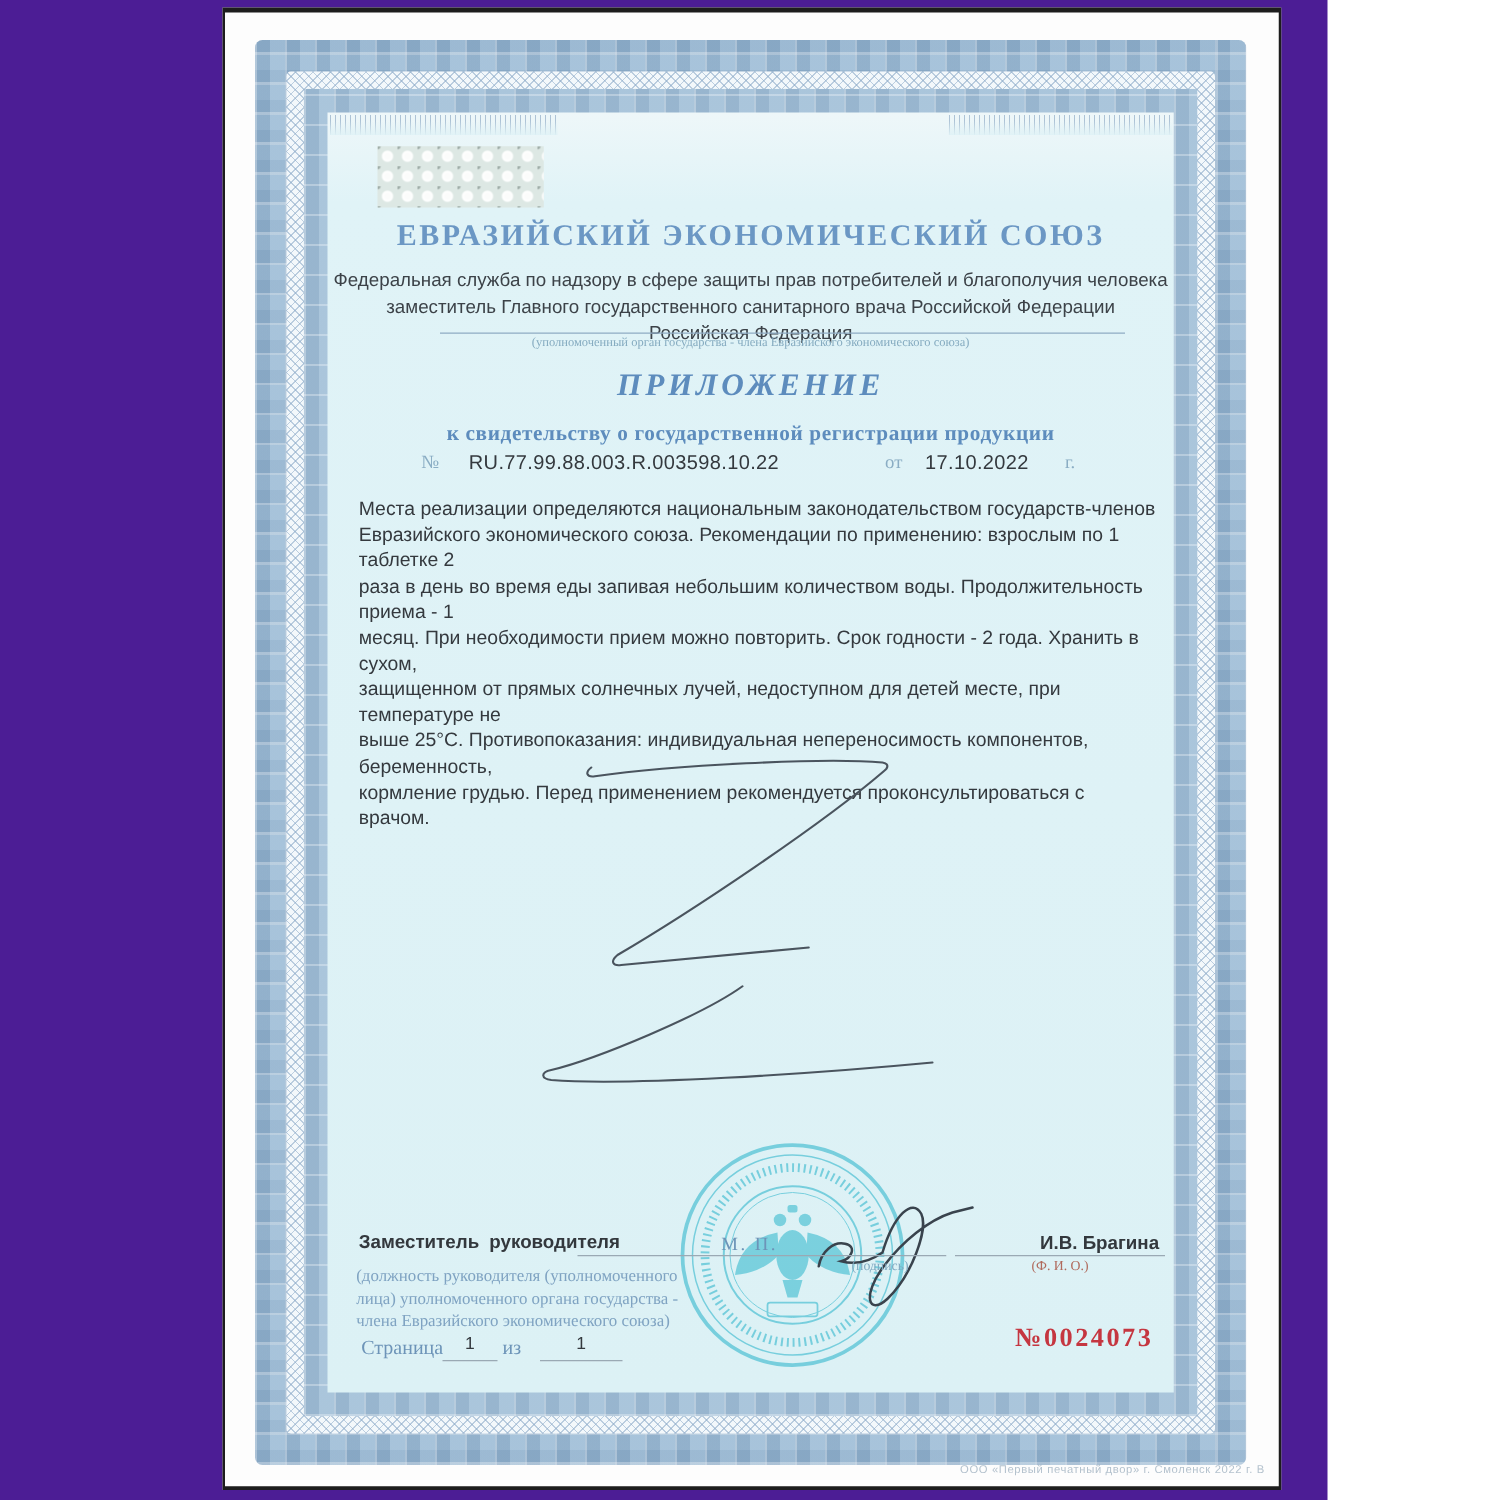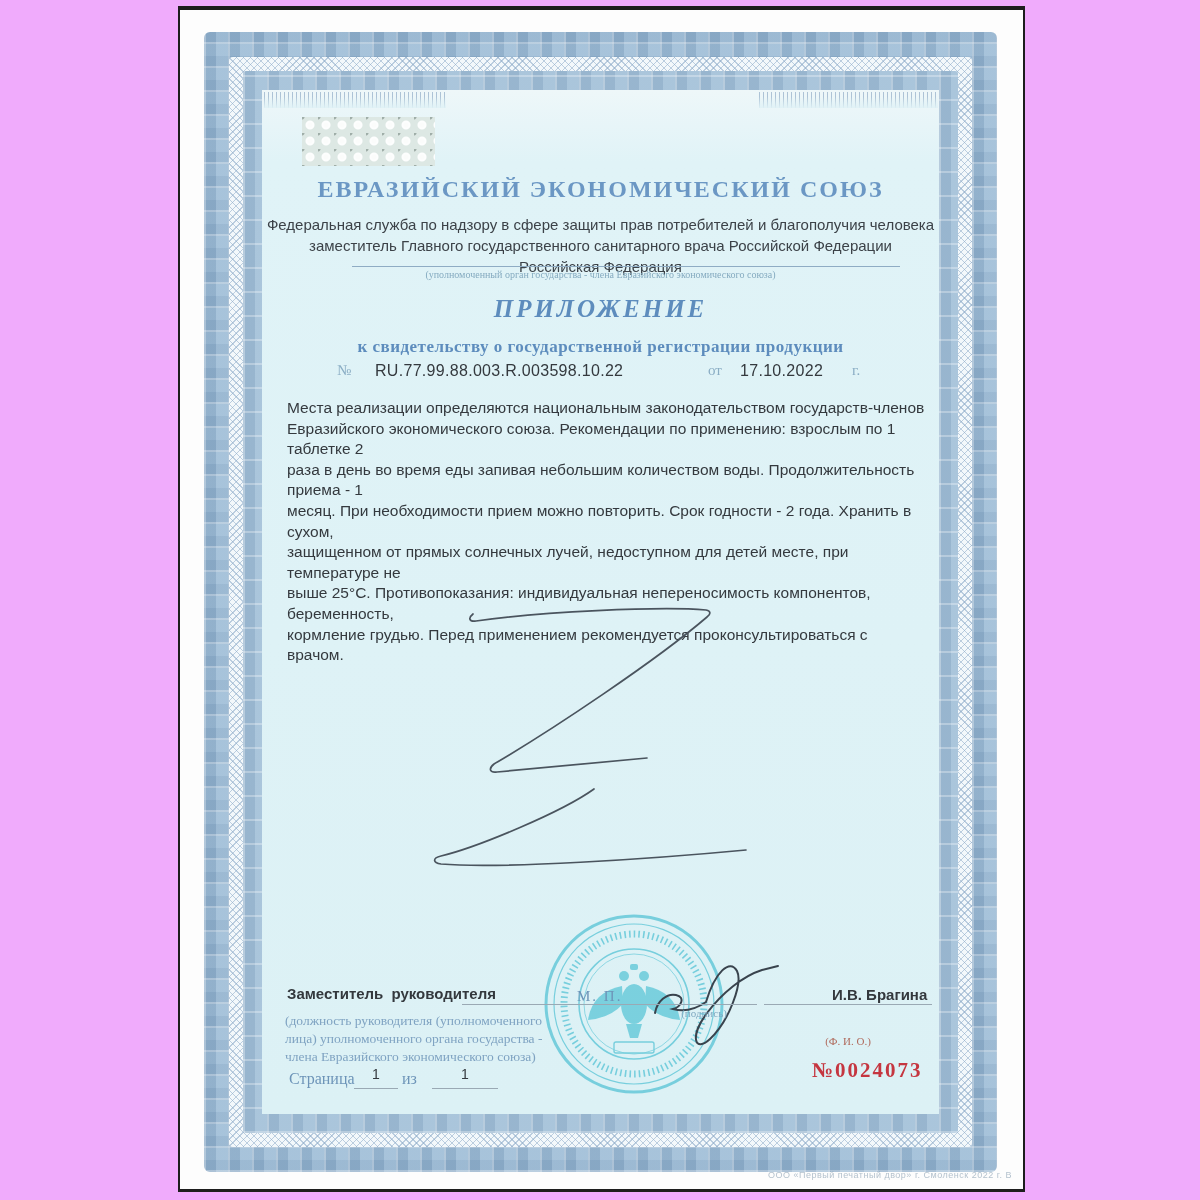--- a/index.html
+++ b/index.html
@@ -1,16 +1,16 @@
 <!DOCTYPE html>
 <html><head>
 <meta charset="utf-8">
 <style>
   html,body{margin:0;padding:0;background:#fff;}
-  .canvas{position:relative;width:1200px;height:1200px;background:#f0abfc;overflow:hidden;
+  .canvas{position:relative;width:1062px;height:1200px;background:#4c1d95;overflow:hidden;
           font-family:"Liberation Sans",sans-serif;}
   
   .scan{position:absolute;left:178px;top:6px;width:847px;height:1186px;background:#fdfdfd;
         border-top:4px solid #1d1d1d;border-bottom:3px solid #1d1d1d;
         border-left:2px solid #1d1d1d;border-right:2px solid #1d1d1d;box-sizing:border-box;}
   
   .band-a{position:absolute;left:24px;top:22px;width:793px;height:1140px;box-sizing:border-box;padding:25px;
           background-color:#a7c3d9;
           background-image:
             repeating-linear-gradient(90deg, rgba(255,255,255,.30) 0 2px, rgba(0,0,0,0) 2px 24px),
@@ -72,21 +72,21 @@
              word-spacing:4px;color:#33383d;}
   .sig-name{position:absolute;left:570px;top:896px;font-size:15px;font-weight:bold;color:#33383d;}
   .line{position:absolute;border-top:1px solid #9aa9b4;height:0;}
   .l-sign{left:200px;top:914px;width:295px;}
   .l-fio{left:502px;top:914px;width:168px;}
   .mp{position:absolute;left:315px;top:898px;font-family:"Liberation Serif",serif;
       font-size:15px;letter-spacing:2px;color:#6d94b8;}
   .cap-sign{position:absolute;left:382px;top:917px;width:120px;text-align:center;
             font-family:"Liberation Serif",serif;font-size:11px;color:#7fa8c0;}
   .cap-fio{position:absolute;left:502px;top:917px;width:168px;text-align:center;
-           font-family:"Liberation Serif",serif;font-size:11px;color:#b06a5c;margin-top:28px;}
+           font-family:"Liberation Serif",serif;font-size:11px;color:#b06a5c;}
   .pos-cap{position:absolute;left:23px;top:922px;font-family:"Liberation Serif",serif;
            font-size:13.5px;line-height:18px;color:#7fa3c2;}
   .pagerow{position:absolute;left:0px;top:976px;width:420px;height:36px;}
   .pg-lbl{position:absolute;font-family:"Liberation Serif",serif;font-size:16px;color:#6d94b8;}
   .pg-word{left:27px;top:4px;}
   .pg-of{left:140px;top:4px;}
   .pg-line{position:absolute;top:22px;border-top:1px solid #9aa9b4;}
   .pg-l1{left:92px;width:44px;} .pg-l2{left:170px;width:66px;}
   .pg-num{position:absolute;top:0px;font-size:14px;color:#34393e;text-align:center;}
   .pg-n1{left:92px;width:44px;} .pg-n2{left:170px;width:66px;}

